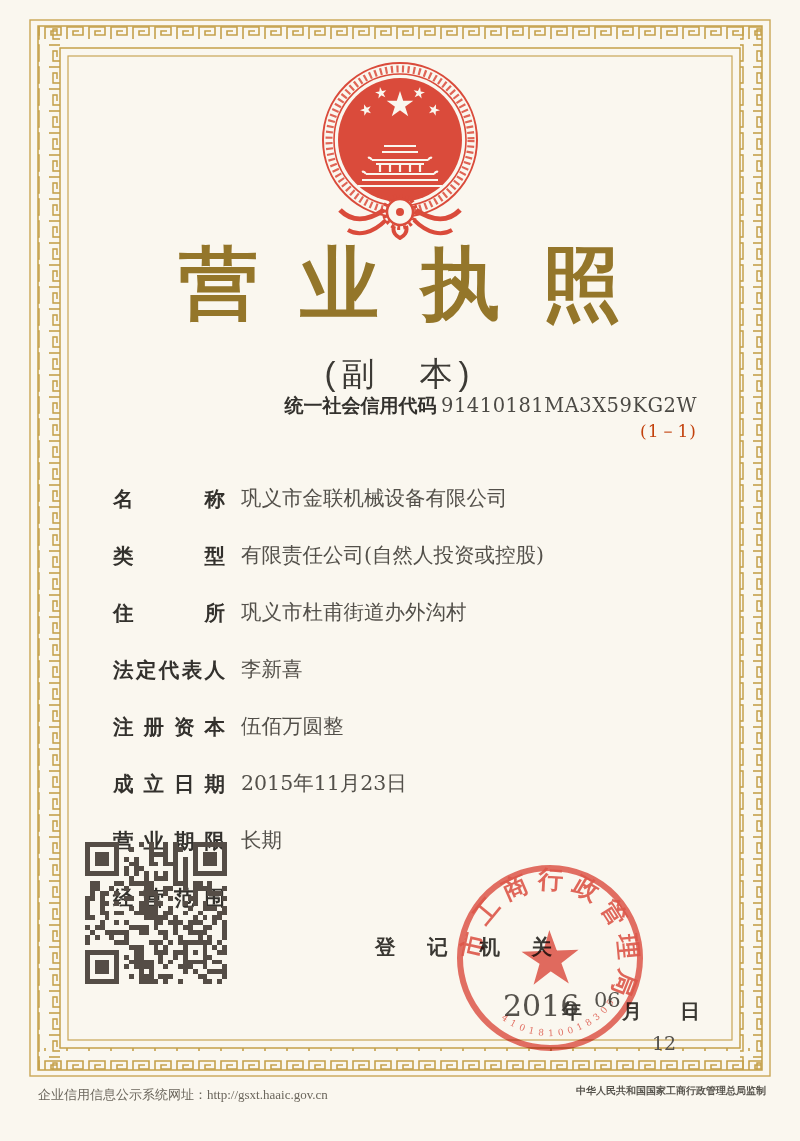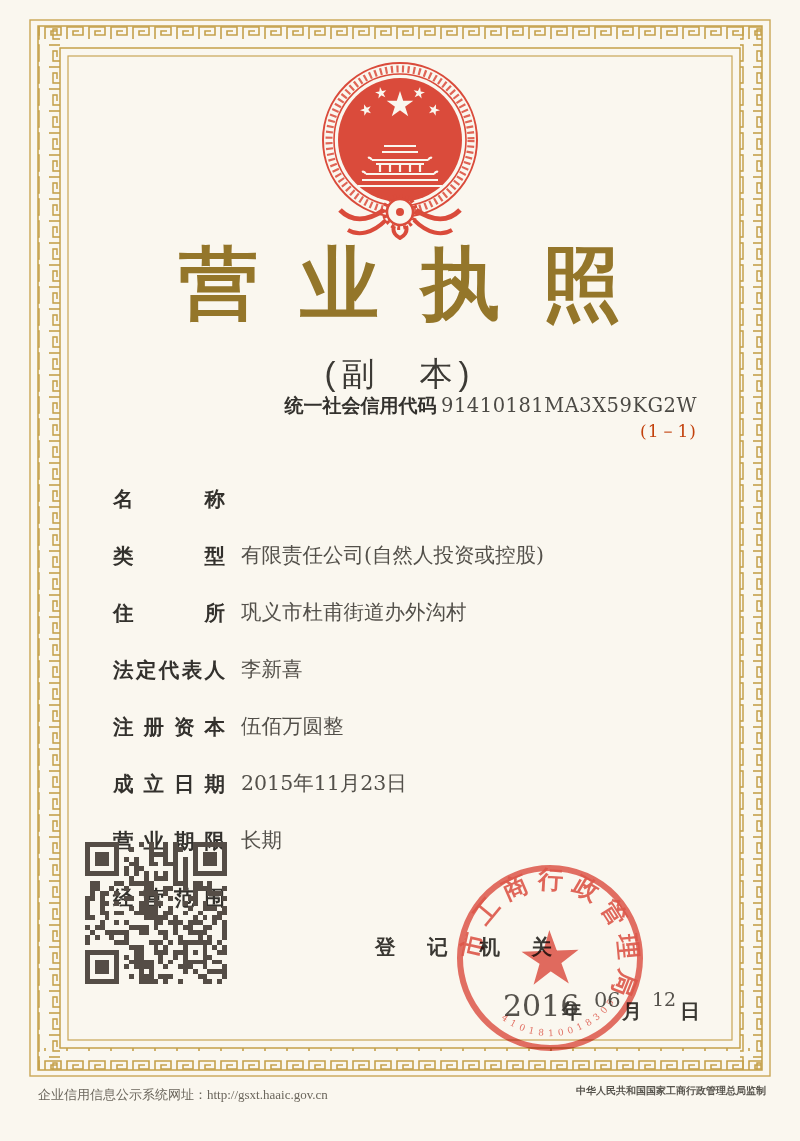--- a/index.html
+++ b/index.html
@@ -42,21 +42,21 @@
 
   
   #authority{left:375px;top:933px;font-size:20.5px;font-weight:600;color:#3a3833;letter-spacing:13px;}
   #dateline{left:500px;top:988px;width:230px;height:40px;color:#3a3833;}
   #dateline .num{font-family:"DejaVu Serif",serif;color:#55524c;position:absolute;top:0;}
   #dateline .unit{font-weight:600;font-size:20px;position:absolute;top:10px;}
   #d-year{left:3px;font-size:30px;}
   #d-yu{left:62px;}
   #d-month{left:94px;font-size:21px;}
   #d-mu{left:122px;}
-  #d-day{left:152px;font-size:19px;}
+  #d-day{left:152px;font-size:19px;margin-top:44px;}
   #d-du{left:180px;}
 
   
   #seal{left:450px;top:858px;width:200px;height:200px;mix-blend-mode:multiply;opacity:.87;}
 
   
   #footer-left{left:38px;top:1086px;font-size:13px;color:#6b665c;
                font-family:Liberation Serif, serif;}
   #footer-right{right:34px;top:1084px;font-size:10px;color:#57544d;
                 font-family:"DejaVu Serif",serif;font-weight:600;}
@@ -133,20 +133,21 @@
 
 <div id="credit" class="abs">
   <span class="lbl">统一社会信用代码</span>
   <span class="code">91410181MA3X59KG2W</span>
 </div>
 <div id="copyidx" class="abs">(1－1)</div>
 
 <div id="fields" class="abs">
   <div class="row">
     <div class="flabel">名称</div>
+    <div class="fvalue">巩义市金联机械设备有限公司</div>
   </div>
   <div class="row">
     <div class="flabel">类型</div>
     <div class="fvalue">有限责任公司(自然人投资或控股)</div>
   </div>
   <div class="row">
     <div class="flabel">住所</div>
     <div class="fvalue">巩义市杜甫街道办外沟村</div>
   </div>
   <div class="row">

